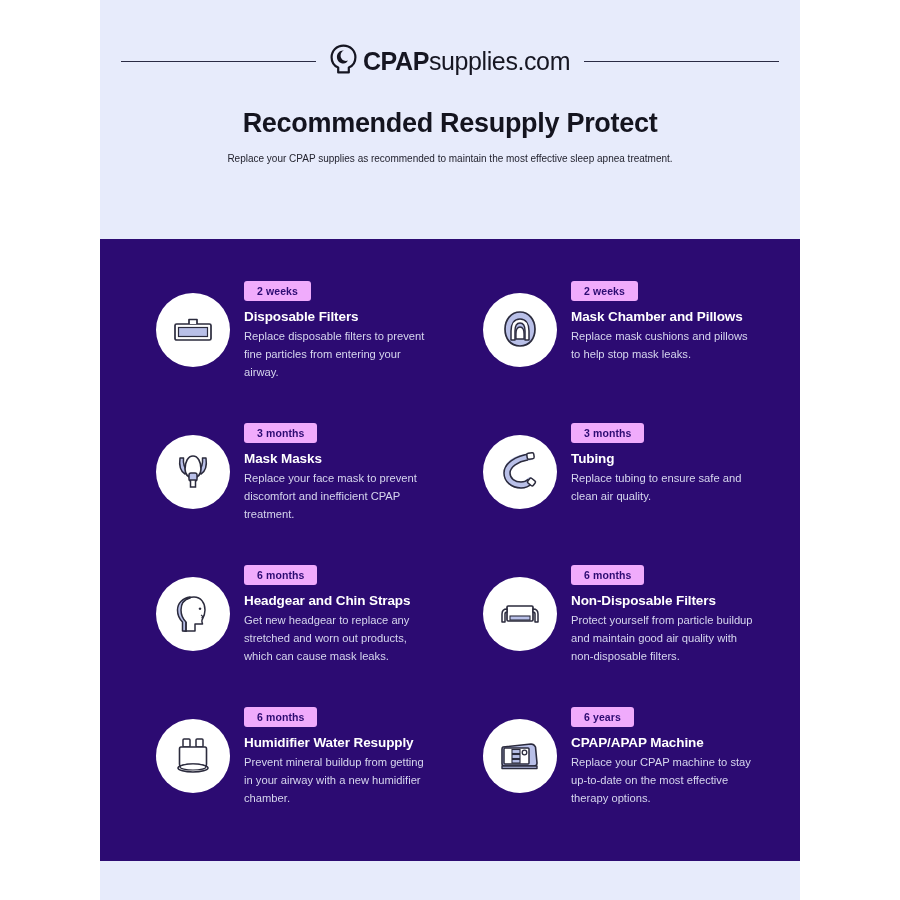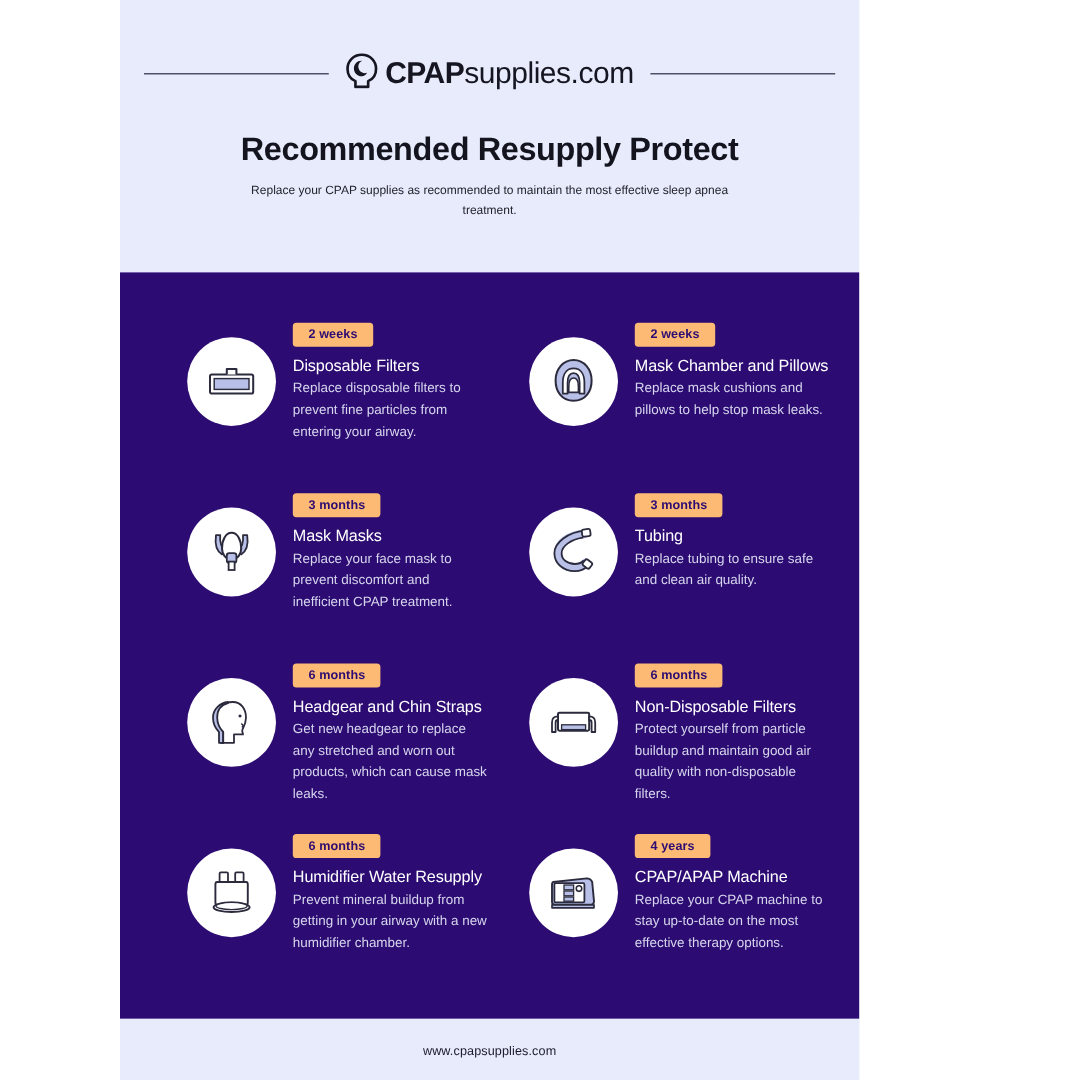--- a/index.html
+++ b/index.html
@@ -17,25 +17,26 @@
     height: 900px;
     background: #ffffff;
     overflow: hidden;
   }
 
   
   .sheet {
     position: absolute;
     left: 100px;
     top: 0px;
-    width: 616px;
+    width: 700px;
     height: 900px;
     background: #e7ebfb;
     display: flex;
     flex-direction: column;
+    gap: 28px;
   }
 
   
   .header {
     background: #e7ebfb;
     padding-top: 44px;
     flex: 0 0 auto;
   }
 
   .brand-row {
@@ -125,33 +126,33 @@
   .badge-disc svg { display: block; }
 
   .item-body {
     flex: 1 1 auto;
     min-width: 0;
     padding-top: 8px;
   }
 
   .chip {
     display: inline-block;
-    background: #fdba74;
+    background: #f0abfc;
     color: #2c0b72;
     font-size: 10.5px;
     font-weight: 600;
     border-radius: 3px;
     padding: 4px 13px 4px 13px;
     letter-spacing: 0.1px;
   }
 
   .item-title {
     color: #ffffff;
     font-size: 13.5px;
-    font-weight: 400;
+    font-weight: 700;
     margin-top: 8px;
     letter-spacing: -0.1px;
   }
 
   .item-desc {
     color: #d6d6ee;
     font-size: 11.2px;
     line-height: 1.62;
     margin-top: 3px;
     max-width: 182px;
@@ -326,21 +327,21 @@
               <path d="M6 14 L34 11 C36 11 37.5 12 38.5 14 L40 30 C40 32 38.5 33 36.5 33 L7.5 33 C6 33 5 32 5 30.5 L5 16 C5 15 5.5 14.2 6 14 Z" fill="#b9c0e8" stroke="#2b2b3d" stroke-width="1.6" stroke-linejoin="round"></path>
               <rect x="7" y="15" width="25" height="16" rx="1" fill="#ffffff" stroke="#2b2b3d" stroke-width="1.5"></rect>
               <rect x="15" y="16.5" width="8" height="4" fill="#b9c0e8" stroke="#2b2b3d" stroke-width="1.1"></rect>
               <rect x="15" y="21.5" width="8" height="4" fill="#b9c0e8" stroke="#2b2b3d" stroke-width="1.1"></rect>
               <rect x="15" y="26.5" width="8" height="3.5" fill="#b9c0e8" stroke="#2b2b3d" stroke-width="1.1"></rect>
               <circle cx="27.5" cy="19.5" r="2.3" fill="#ffffff" stroke="#2b2b3d" stroke-width="1.3"></circle>
               <path d="M5 33 L40 33 L40 35.5 L5 35.5 Z" fill="#b9c0e8" stroke="#2b2b3d" stroke-width="1.4" stroke-linejoin="round"></path>
             </svg>
           </div>
           <div class="item-body">
-            <span class="chip">4 years</span>
+            <span class="chip">6 years</span>
             <div class="item-title">CPAP/APAP Machine</div>
             <div class="item-desc">Replace your CPAP machine to stay up-to-date on the most effective therapy options.</div>
           </div>
         </div>
 
       </div>
     </div>
 
     <div class="footer">
       <a class="footer-link" href="#">www.cpapsupplies.com</a>

